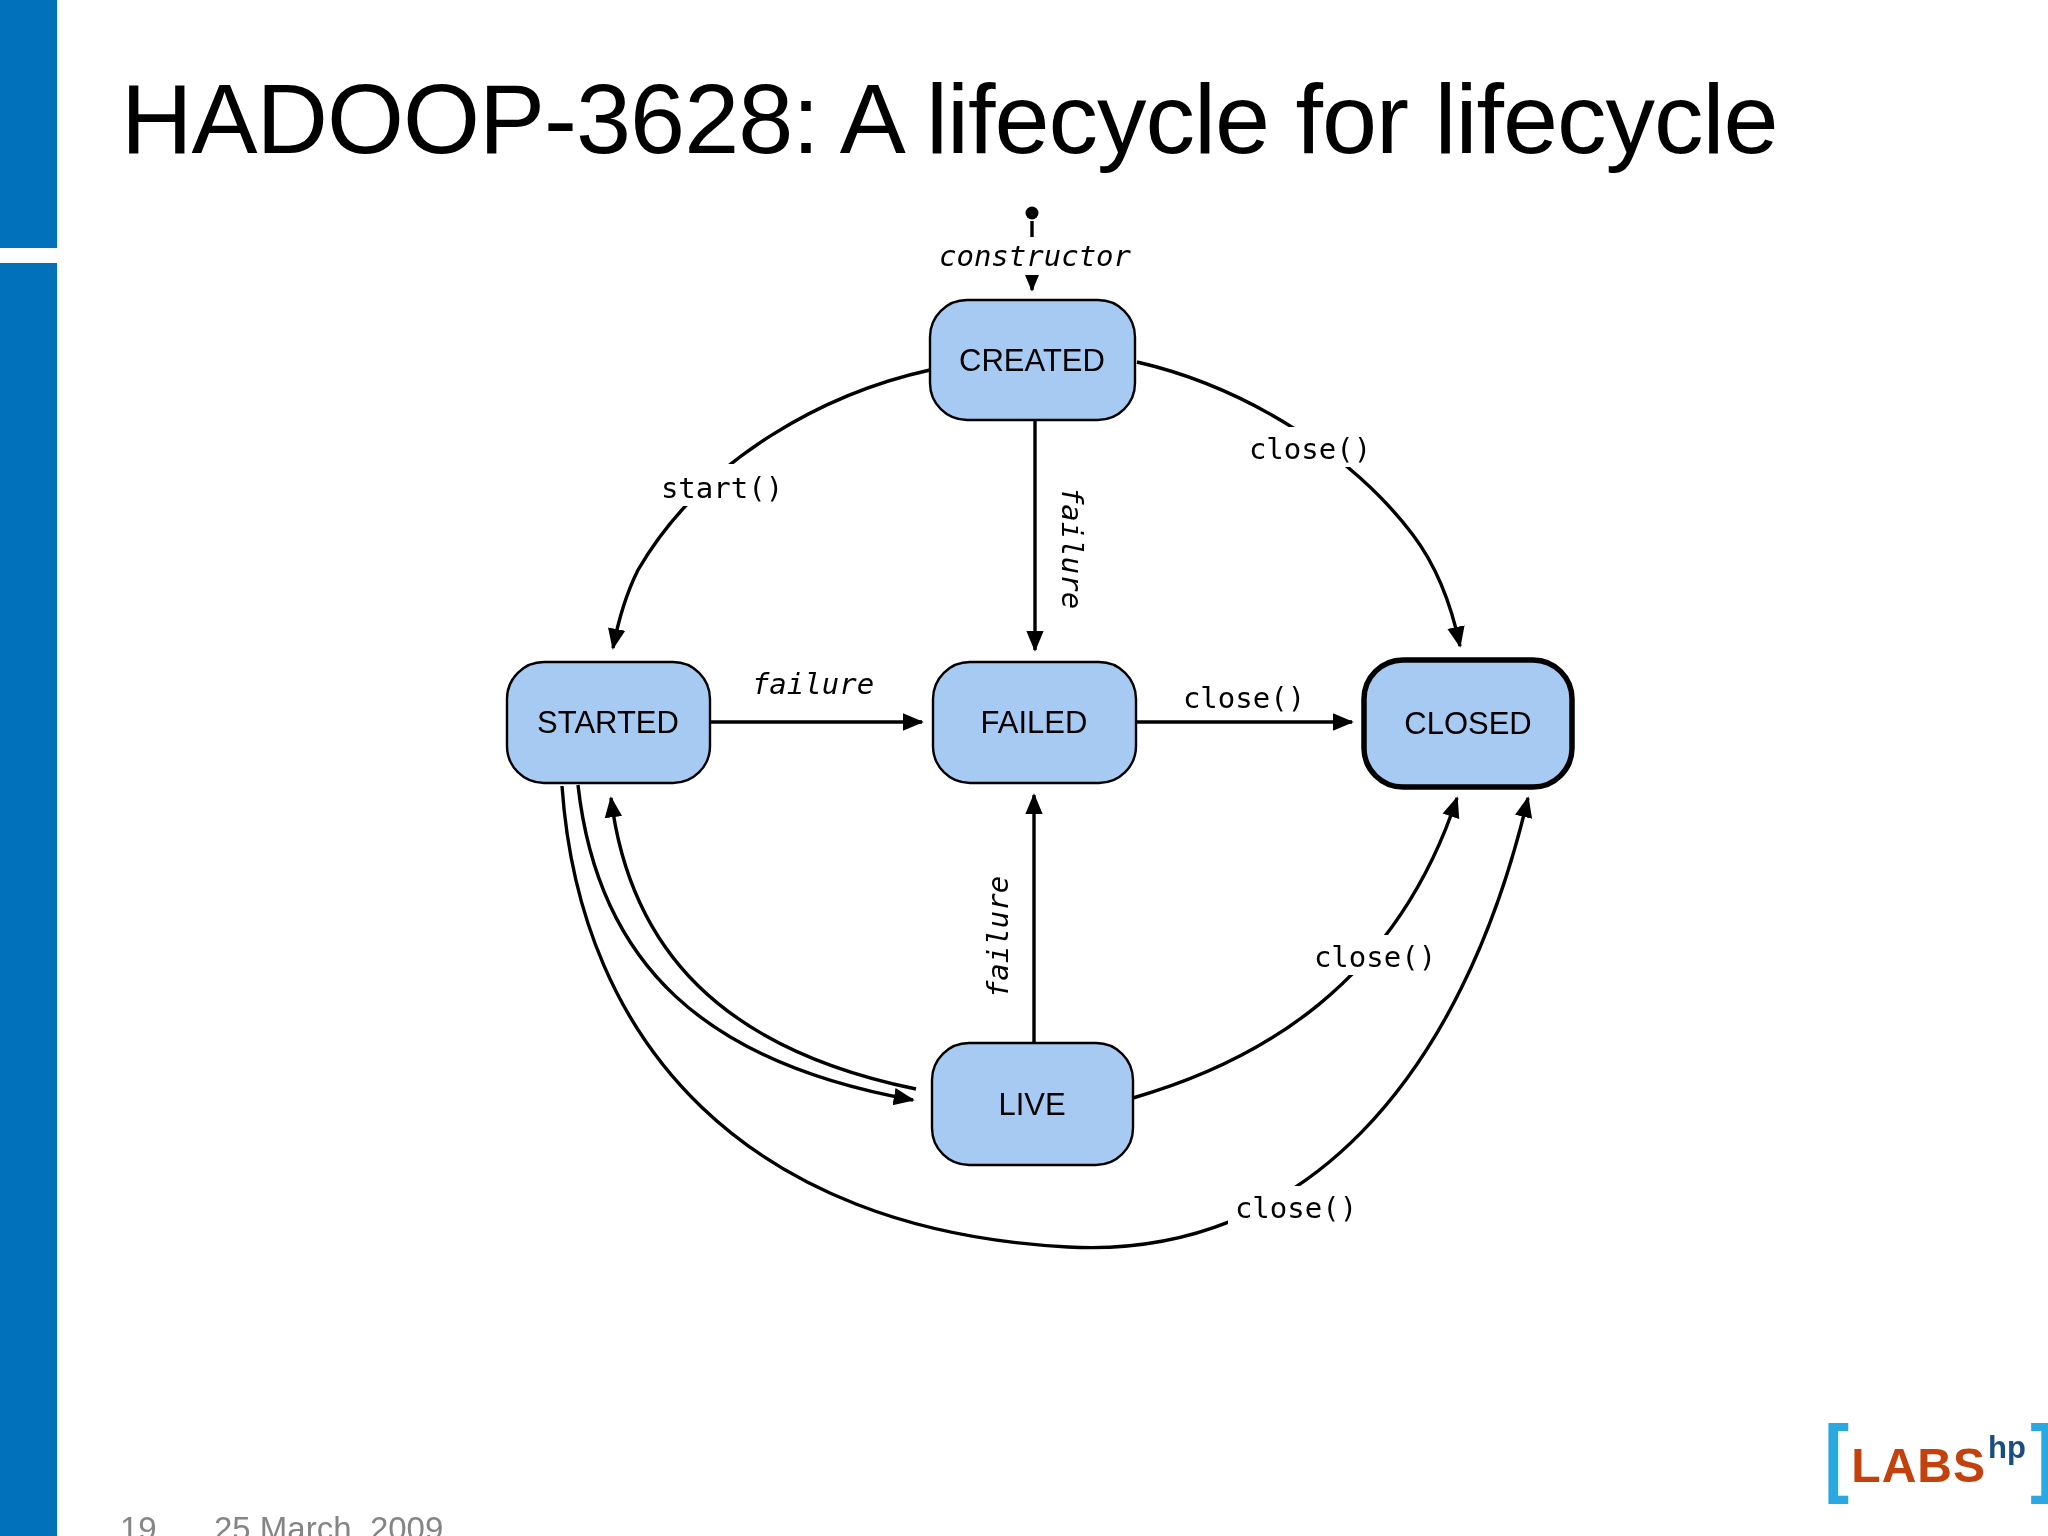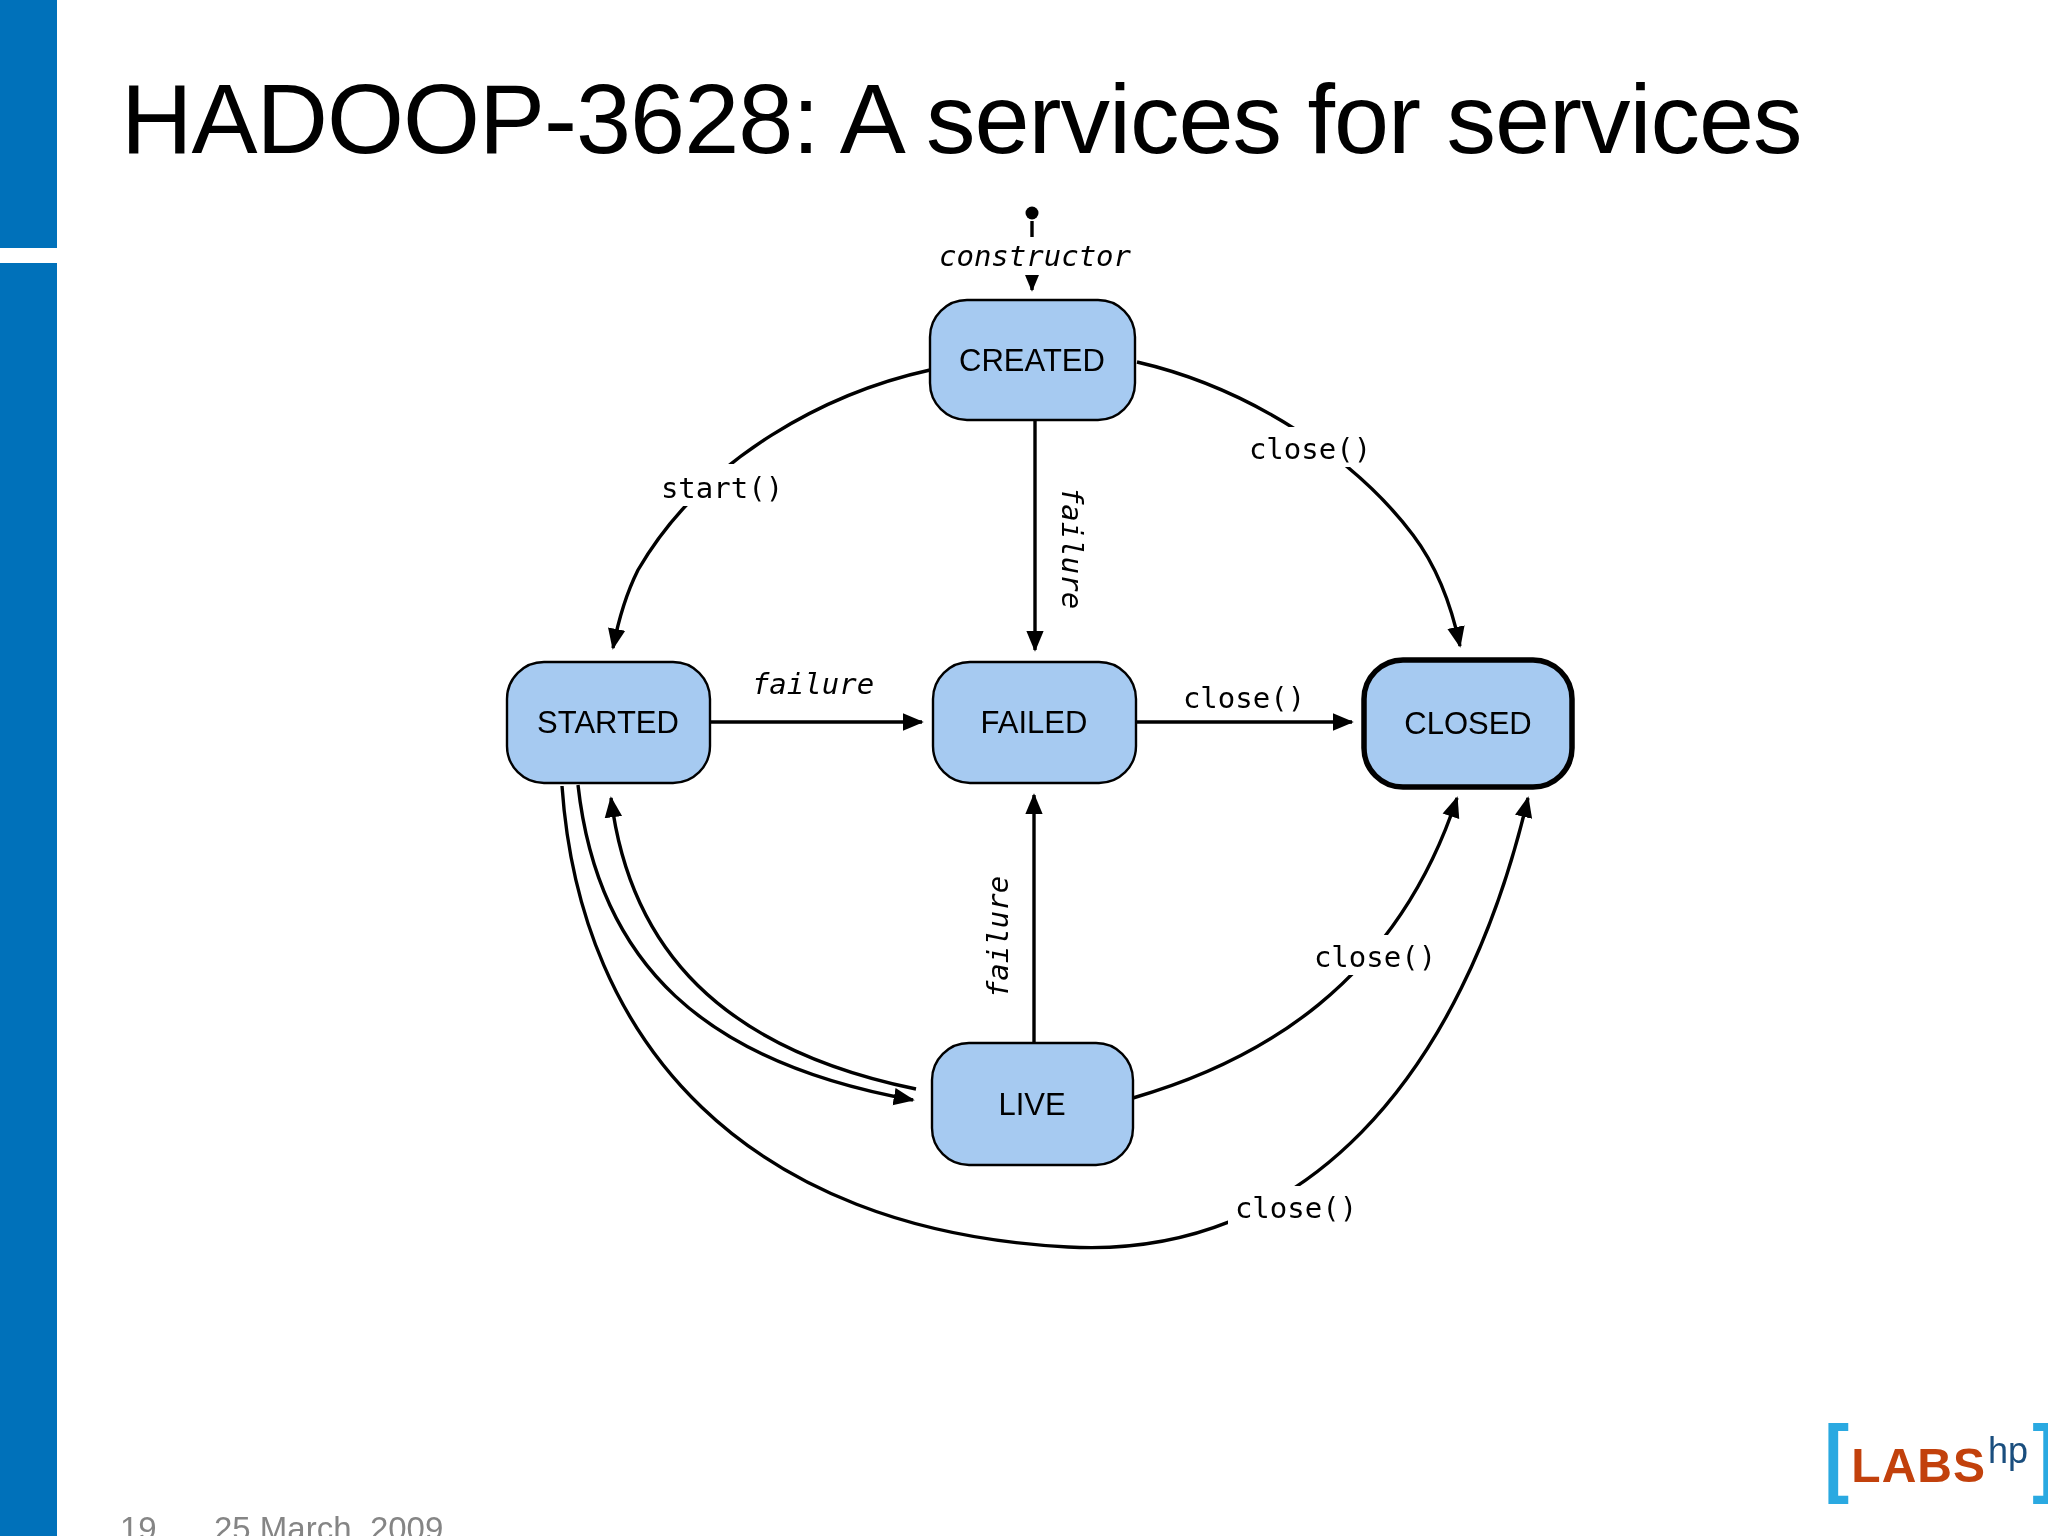--- a/index.html
+++ b/index.html
@@ -27,30 +27,30 @@
 
   .footer-page,.footer-date{position:absolute;top:1478px;font-size:33px;color:#858585;margin-top:32px;}
   .footer-page{left:120px;}
   .footer-date{left:214px;}
 
   .hp-logo{position:absolute;left:1822px;top:1416px;display:flex;align-items:flex-start;}
   .hp-logo .bracket{color:#2AA9E1;font-size:88px;font-weight:700;line-height:80px;
                     transform:scaleX(0.85);}
   .hp-logo .labs{color:#c2410c;font-size:48px;font-weight:700;letter-spacing:1px;
                  margin-top:22px;}
-  .hp-logo .hp-sup{color:#1A4E7E;font-size:36px;font-weight:400;margin-top:14px;
+  .hp-logo .hp-sup{color:#1A4E7E;font-size:31px;font-weight:700;margin-top:14px;
                    margin-left:2px;margin-right:2px;}
 </style>
 </head>
 <body>
 
 <div class="accent-bar top"></div>
 <div class="accent-bar bottom"></div>
 
-<div class="slide-title">HADOOP-3628: A services for services</div>
+<div class="slide-title">HADOOP-3628: A lifecycle for lifecycle</div>
 
 <svg class="diagram-svg" width="2048" height="1536" viewBox="0 0 2048 1536">
   <defs>
     <marker id="arr" viewBox="0 0 10 10" refX="8.6" refY="5" markerWidth="6.6" markerHeight="6.6" orient="auto-start-reverse">
       <path d="M0,1.1 L9.4,5 L0,8.9 z" fill="#000"></path>
     </marker>
   </defs>
 
   <circle cx="1032" cy="213" r="6.5" fill="#000"></circle>
   <path class="edge" d="M 1032 221 L 1032 290" marker-end="url(#arr)" stroke-width="2"></path>

